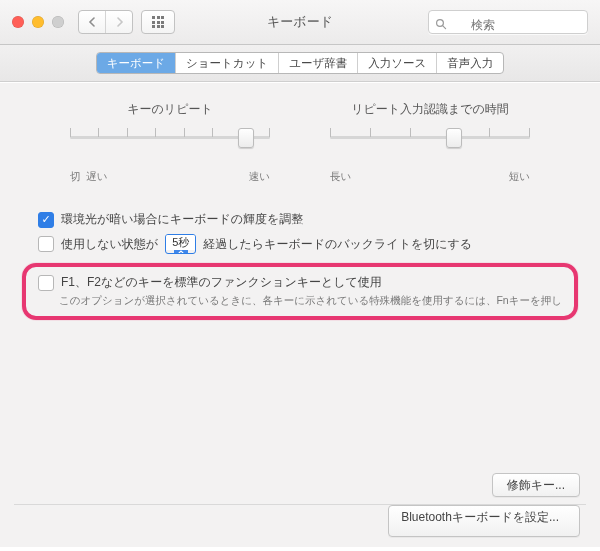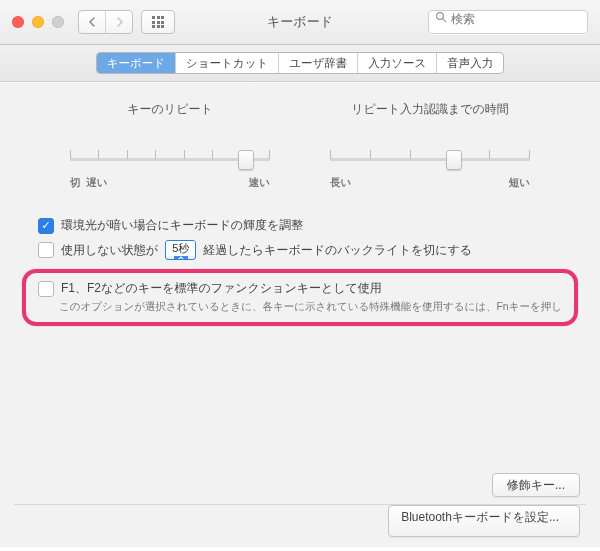--- a/index.html
+++ b/index.html
@@ -83,23 +83,24 @@
 
   .search-wrap {
     position: absolute;
     right: 12px; top: 50%;
     transform: translateY(-50%);
     width: 146px; height: 22px;
     background: #ffffff;
     border: 1px solid #cfcfcf;
     border-radius: 4px;
     display: flex;
-    align-items: flex-start;
+    align-items: flex-end;
     padding: 0 6px;
     box-shadow: 0 1px 0 rgba(255,255,255,0.7);
+    gap: 20px;
   }
   .search-wrap svg { flex: none; }
   .search-wrap input {
     border: 0; outline: 0;
     font-size: 12px;
     width: 100%;
     background: transparent;
     color: #7a7a7a;
     padding-left: 4px;
   }
@@ -147,21 +148,21 @@
     display: flex;
     justify-content: center;
     gap: 60px;
     padding: 18px 0 10px;
   }
   .slider-group { width: 200px; }
   .slider-title {
     text-align: center;
     font-size: 12px;
     color: #555;
-    margin-bottom: 30px;
+    margin-bottom: 8px;
   }
   .slider {
     position: relative;
     height: 24px;
   }
   .track {
     position: absolute;
     left: 0; right: 0; top: 10px;
     height: 3px;
     background: #d6d6d6;
@@ -178,22 +179,21 @@
     width: 14px; height: 18px;
     background: linear-gradient(#ffffff, #ececec);
     border: 1px solid #bcbcbc;
     border-radius: 3px;
     transform: translateX(-50%);
     box-shadow: 0 1px 1px rgba(0,0,0,0.15);
   }
   .slider-labels {
     display:flex; justify-content: space-between;
     font-size: 10.5px; color:#777;
-    margin-top: 4px;
-    font-weight: bold;
+    margin-top: 20px;
   }
 
   
   .check-list {
     margin: 14px 38px 0;
   }
   .check-row {
     display: flex;
     align-items: center;
     gap: 7px;

